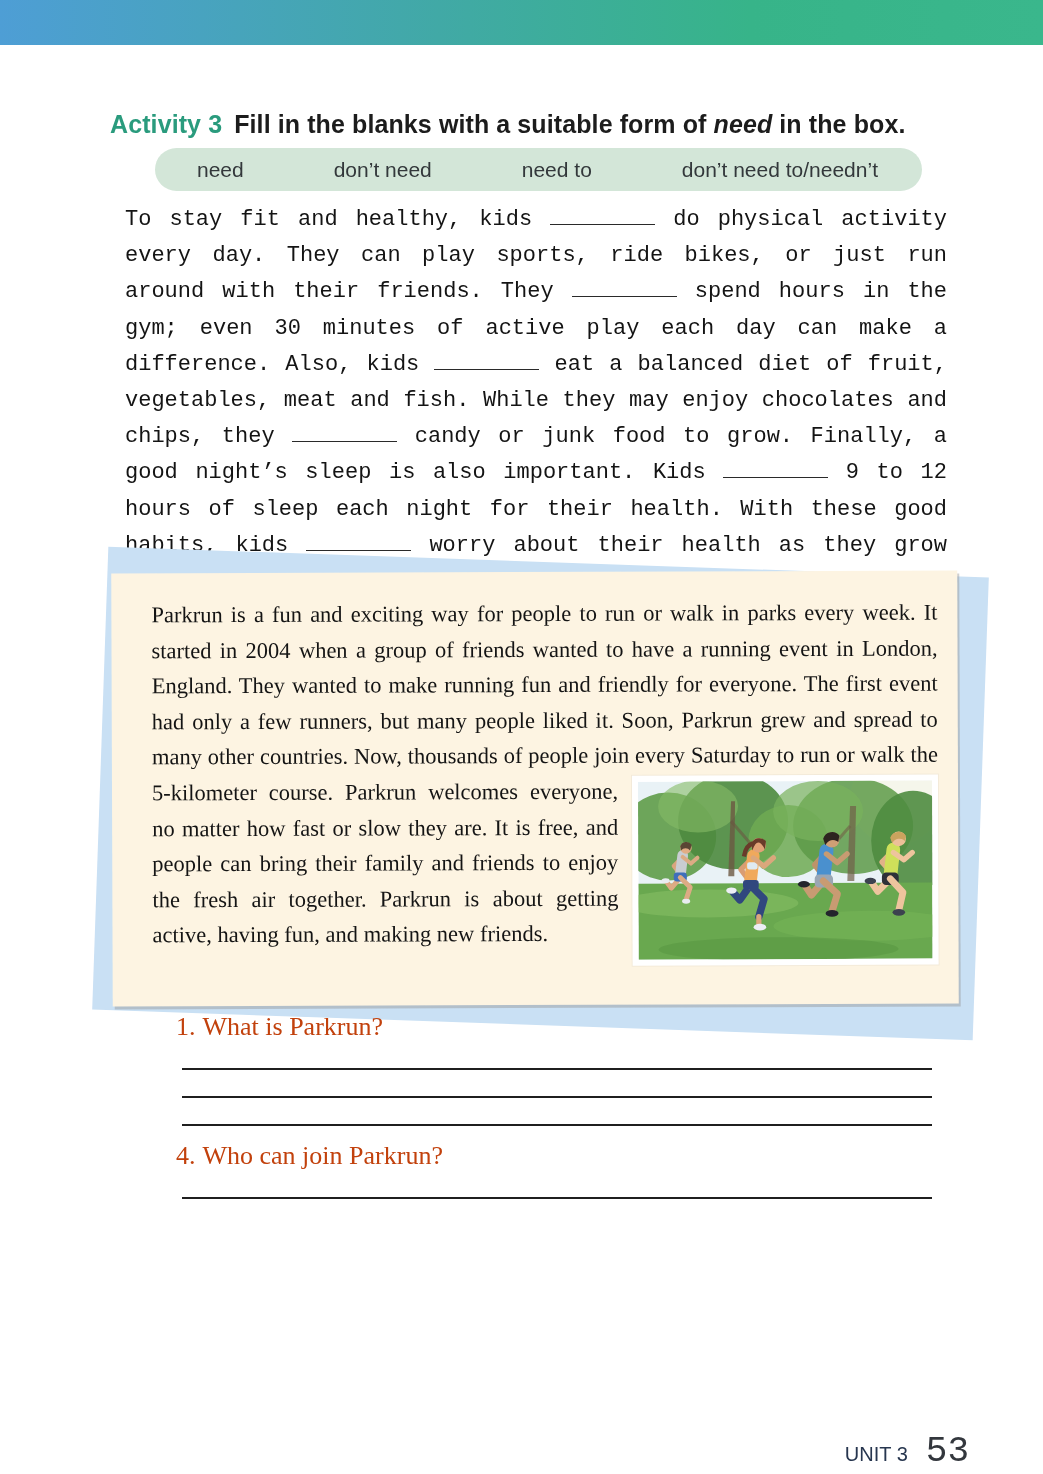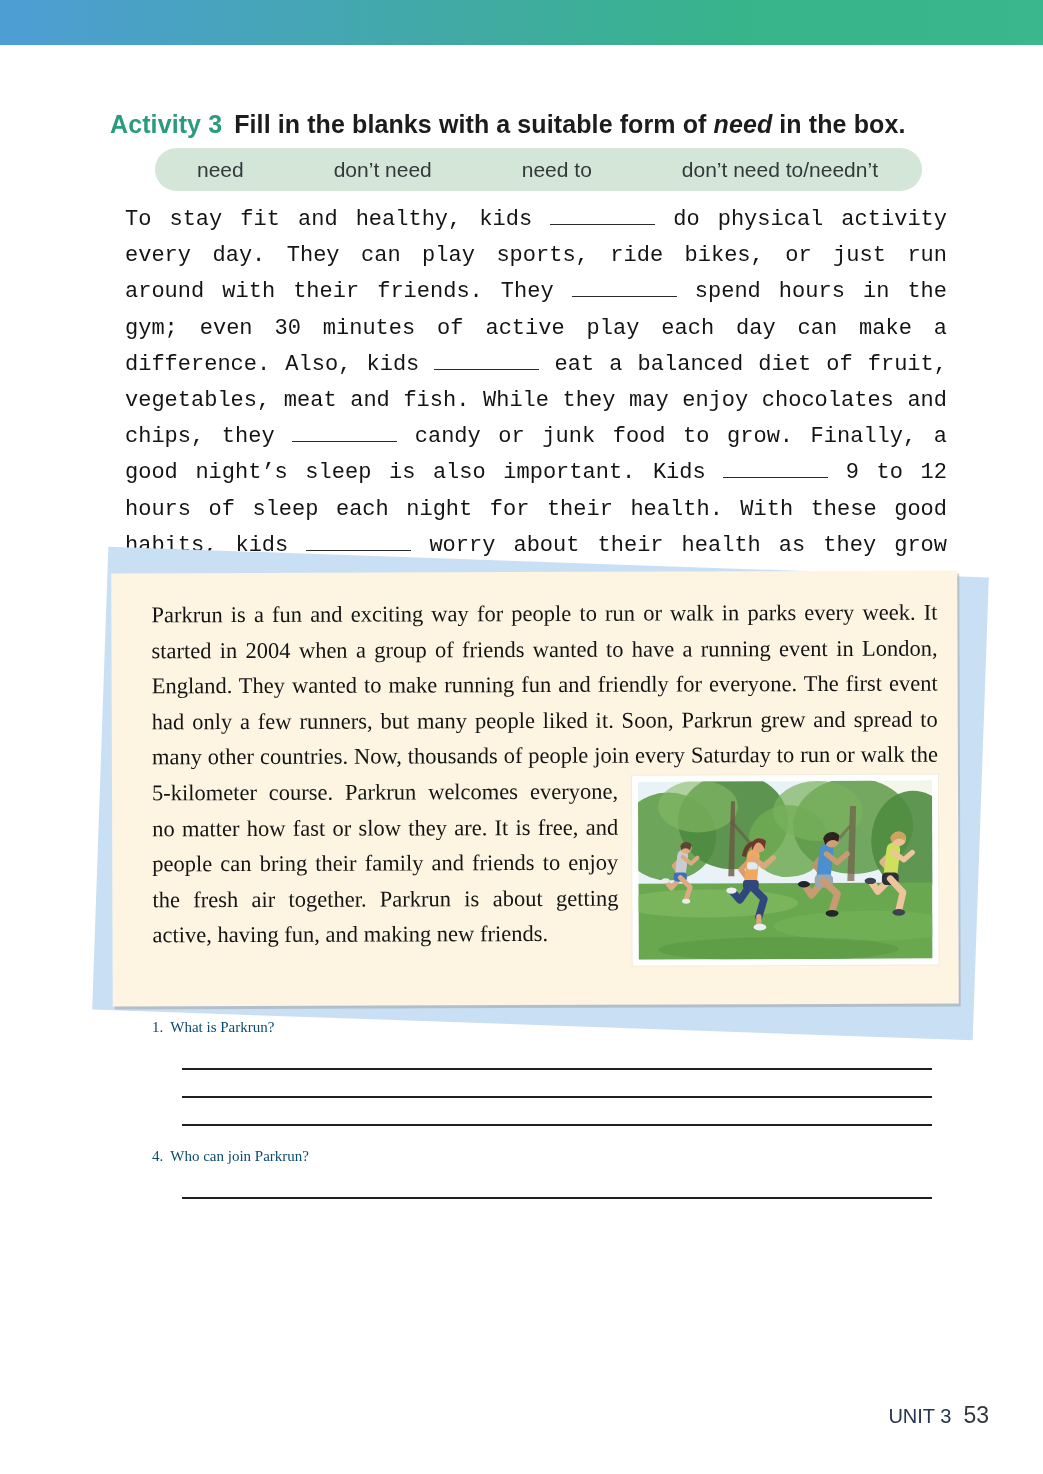--- a/index.html
+++ b/index.html
@@ -30,26 +30,26 @@
     background:var(--blue-back);transform:rotate(2deg);}
   .cream-box{position:absolute;left:112px;top:572px;width:846px;height:433px;background:var(--cream-bg);
     transform:rotate(-0.2deg);box-shadow:2px 3px 0 rgba(150,150,150,.45);
     padding:24px 20px 14px 40px;}
   .passage{font-size:22.5px;line-height:35.6px;text-align:justify;color:#141414;}
   .photo-float{float:right;width:306px;height:190px;background:#ffffff;padding:6px;
     margin:2px 0 4px 14px;box-shadow:0 0 0 1px rgba(0,0,0,0.04);}
   .photo-float svg{display:block;width:294px;height:178px;}
   .questions{position:absolute;left:152px;top:1012px;width:780px;}
   .q-item{margin-bottom:0;}
-  .q-text{font-size:15px;line-height:30px;color:#0c4a6e;}
+  .q-text{font-size:26px;line-height:30px;color:#c2410c;margin-left:24px;}
   .q-num{margin-right:7px;}
   .answer-line{margin:26px 0 15px 30px;width:750px;border-bottom:2px solid #1f1f1f;height:0;}
-  .footer{position:absolute;right:54px;top:1402px;display:flex;align-items:baseline;gap:12px;}
+  .footer{position:absolute;right:74px;top:1402px;display:flex;align-items:baseline;gap:18px;}
   .footer .unit{font-family:"Liberation Sans", sans-serif;font-size:20px;color:var(--footer-navy);}
-  .footer .pagenum{font-family:Liberation Sans, sans-serif;font-size:23px;color:#33373d;}
+  .footer .pagenum{font-family:Liberation Mono, monospace;font-size:36px;color:#33373d;margin-top:29px;}
 </style>
 </head>
 <body>
 
 <div class="page">
 
   <div class="header-bar"></div>
 
   <div class="activity-head" id="a3-head">
     <span class="act-label">Activity 3</span><span>Fill in the blanks with a suitable form of </span><em>need</em><span> in the box.</span>

